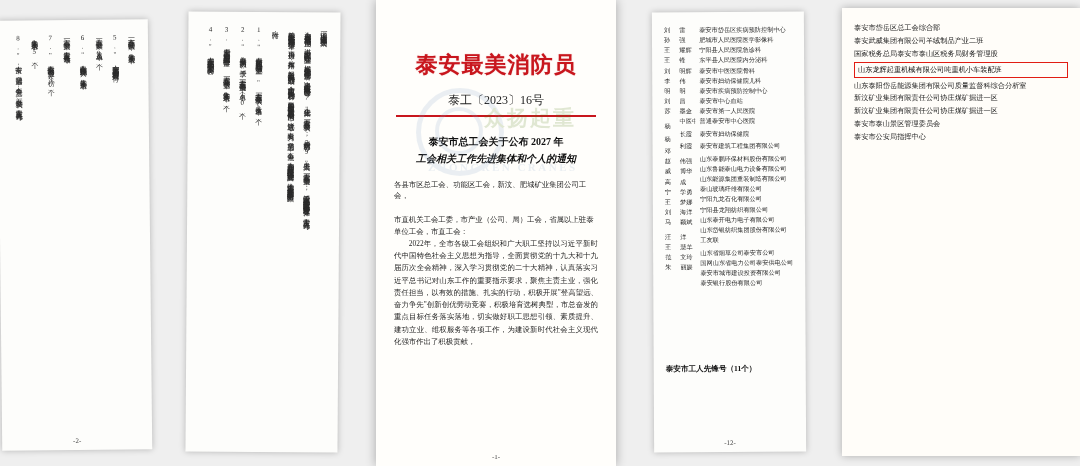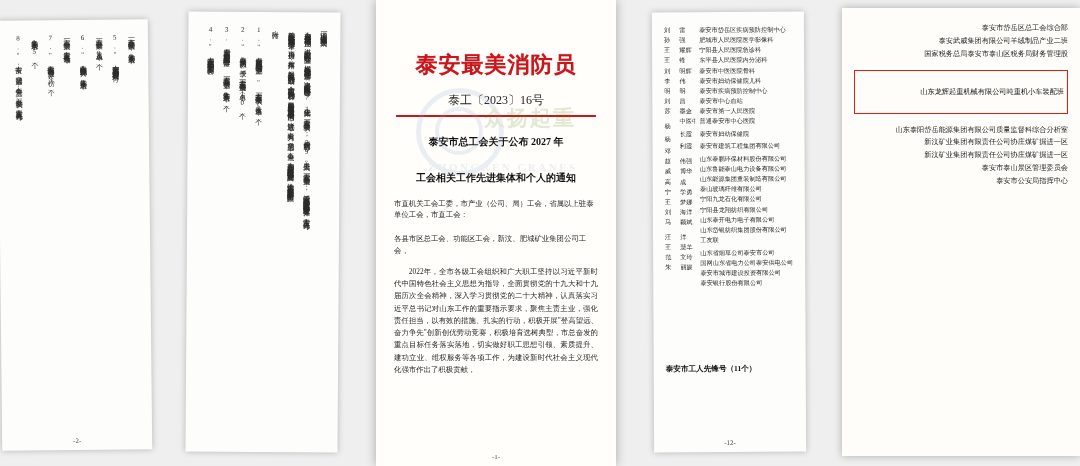--- a/index.html
+++ b/index.html
@@ -102,21 +102,20 @@
     font-weight:bold;
     font-size:10px;
     line-height:1.7;
     margin-top:16px;
     color:#111;
   }
   .body-para{
     font-size:7.4px;
     line-height:1.65;
     color:#1f1f1f;
-    margin-top:9px;
     text-align:justify;
     text-indent:2em;
   }
   .addressee{
     font-size:7.4px;line-height:1.6;margin-top:12px;color:#1f1f1f;
   }
   
   .watermark{
     position:absolute;
     left:12px;top:86px;
@@ -167,29 +166,29 @@
     font-size:7.6px;font-weight:bold;margin-top:8px;color:#111;
   }
   
   #page-right2{
     width:238px;height:448px;
     margin-top:8px;
     background:#fffdf9;
     box-shadow:0 0 8px rgba(0,0,0,.28);
   }
   #page-right2 .inner{padding:16px 12px;}
-  .rlist{display:flex;flex-direction:column;gap:3.4px;text-align:right;}
+  .rlist{display:flex;flex-direction:column;gap:3.4px;}
   .rrow{
     font-size:7.2px;line-height:1.3;white-space:nowrap;
     overflow:hidden;color:#242424;
   }
   .highlight-box{
     border:1.6px solid #e11d14;
-    padding:16px 3px;
-    margin:8px 0;
+    padding:2px 3px;
+    margin:0 0;
     color:#111;
     font-size:7.2px;
     white-space:nowrap;
     overflow:hidden;
   }
 </style>
 </head>
 <body>
 
 <div class="scene">
@@ -233,24 +232,24 @@
       <div class="watermark">
         <div class="wm-ring"></div>
         <div class="wm-text1">众扬起重</div>
         <div class="wm-text2">ZHONGREN CRANES</div>
       </div>
 
       <div class="doc-sub">泰工〔2023〕16号</div>
       <div class="red-rule"></div>
 
       <div class="notice-title">泰安市总工会关于公布 2027 年</div>
-      <div class="notice-title" style="margin-top:19px;">工会相关工作先进集体和个人的通知</div>
-
+      <div class="notice-title" style="margin-top:0;font-style:italic;">工会相关工作先进集体和个人的通知</div>
+
+      <div class="addressee">各县市区总工会、功能区工会，新汶、肥城矿业集团公司工会，</div>
       <div class="addressee">市直机关工会工委，市产业（公司、局）工会，省属以上驻泰单位工会，市直工会：</div>
-      <div class="addressee">各县市区总工会、功能区工会，新汶、肥城矿业集团公司工会，</div>
 
       <div class="body-para">2022年，全市各级工会组织和广大职工坚持以习近平新时代中国特色社会主义思想为指导，全面贯彻党的十九大和十九届历次全会精神，深入学习贯彻党的二十大精神，认真落实习近平总书记对山东工作的重要指示要求，聚焦主责主业，强化责任担当，以有效的措施、扎实的行动，积极开展"登高望远、奋力争先"创新创优劳动竞赛，积极培育选树典型，市总奋发的重点目标任务落实落地，切实做好职工思想引领、素质提升、建功立业、维权服务等各项工作，为建设新时代社会主义现代化强市作出了积极贡献，</div>
     </div>
     <div class="pagenum">-1-</div>
   </div>
 
   <div class="page" id="page-right1">
     <div class="inner">
       <div class="namecols">
         <div class="ncol narrow">

